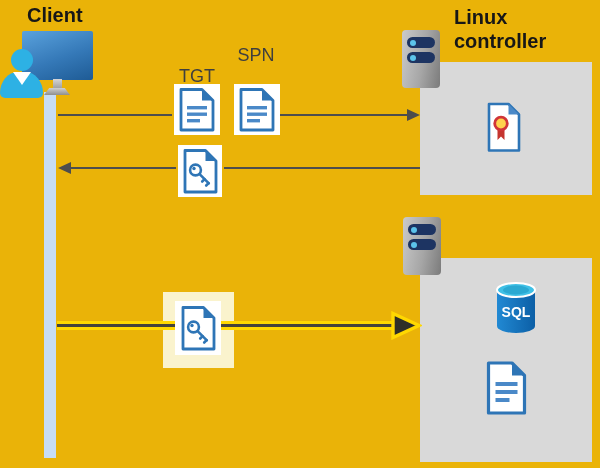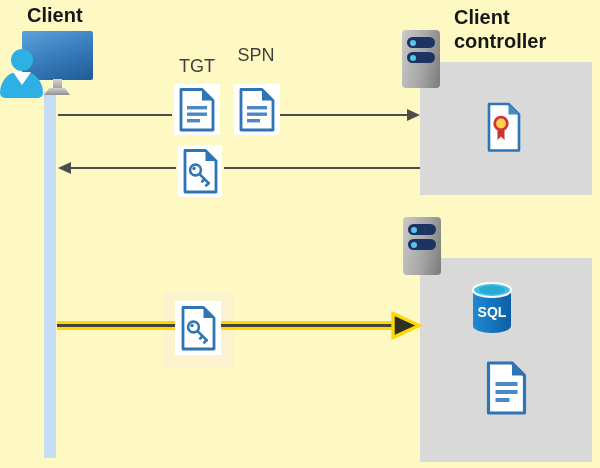--- a/index.html
+++ b/index.html
@@ -1,17 +1,17 @@
 <!DOCTYPE html>
 <html><head>
 <meta charset="utf-8">
 <style>
   html,body{margin:0;padding:0;background:#fff;}
   #stage{
-    position:relative;width:600px;height:468px;background:#fef9c3;overflow:hidden;
+    position:relative;width:600px;height:468px;background:#eab308;overflow:hidden;
     font-family:"Liberation Sans",sans-serif;
   }
   .abs{position:absolute;}
   
   .title{font-size:20px;font-weight:700;color:#171717;line-height:24px;}
   .small-label{font-size:18px;color:#3f3f3f;text-align:center;}
   .file-label{font-size:20px;color:#3b3b3b;text-align:center;}
   
   .zone{background:#d9d9d9;z-index:1;}
   
@@ -71,21 +71,21 @@
   </div>
 
   <div class="abs gline" style="left:58px;top:114px;width:114px;"></div>
   <div class="abs gline" style="left:280px;top:114px;width:128px;"></div>
   <div class="abs ghead-right" style="left:407px;top:109px;"></div>
 
   <div class="abs ghead-left" style="left:58px;top:162px;"></div>
   <div class="abs gline" style="left:70px;top:167px;width:106px;"></div>
   <div class="abs gline" style="left:224px;top:167px;width:196px;"></div>
 
-  <div class="abs small-label" style="left:175px;top:56px;width:44px;">TGT</div>
+  <div class="abs small-label" style="left:175px;top:66px;width:44px;">TGT</div>
   <div class="abs small-label" style="left:234px;top:45px;width:44px;">SPN</div>
 
   <div class="abs canvas" style="left:174px;top:84px;width:46px;height:51px;">
     <svg class="icon" width="38" height="46" viewBox="0 0 38 46">
       <path d="M3 2.5 H24 L35 13.5 V43 H3 Z" fill="#fff" stroke="#2e75b6" stroke-width="2.8" stroke-linejoin="round"></path>
       <path d="M24 2.5 L35 13.5 H24 Z" fill="#2e75b6"></path>
       <rect x="9" y="19" width="20" height="3.4" fill="#4a89c8"></rect>
       <rect x="9" y="25.5" width="20" height="3.4" fill="#4a89c8"></rect>
       <rect x="9" y="32" width="13" height="3.4" fill="#4a89c8"></rect>
     </svg>
@@ -106,21 +106,21 @@
       <path d="M3 2.5 H23.5 L34 13 V44 H3 Z" fill="#fff" stroke="#2e75b6" stroke-width="2.8" stroke-linejoin="round"></path>
       <path d="M23.5 2.5 L34 13 H23.5 Z" fill="#2e75b6"></path>
       <circle cx="13.5" cy="22" r="5.4" fill="none" stroke="#2e75b6" stroke-width="2.6"></circle>
       <circle cx="12" cy="20.5" r="1.7" fill="#2e75b6"></circle>
       <path d="M17.6 26.1 L26.8 35.3" stroke="#2e75b6" stroke-width="2.6" stroke-linecap="round" fill="none"></path>
       <path d="M22.6 31.1 L20.2 33.5" stroke="#2e75b6" stroke-width="2.6" stroke-linecap="round" fill="none"></path>
       <path d="M26.6 35.1 L24.2 37.5" stroke="#2e75b6" stroke-width="2.6" stroke-linecap="round" fill="none"></path>
     </svg>
   </div>
 
-  <div class="abs title" style="left:454px;top:5px;width:108px;">Client controller</div>
+  <div class="abs title" style="left:454px;top:5px;width:108px;">Linux controller</div>
 
   <div class="abs server-icon" style="left:402px;top:30px;">
     <div class="server-pill">
         <span class="server-dot"></span>
       </div>
     <div class="server-pill">
         <span class="server-dot"></span>
       </div>
   </div>
 
@@ -136,21 +136,21 @@
 
   <div class="abs server-icon" style="left:403px;top:217px;">
     <div class="server-pill">
         <span class="server-dot"></span>
       </div>
     <div class="server-pill">
         <span class="server-dot"></span>
       </div>
   </div>
 
-  <div class="abs icon" style="left:471px;top:281px;text-decoration:underline;">
+  <div class="abs icon" style="left:495px;top:281px;text-decoration:underline;">
     <svg width="42" height="54" viewBox="0 0 42 54">
       <defs>
         <linearGradient id="sqlg" x1="0" y1="0" x2="1" y2="0">
           <stop offset="0" stop-color="#2189d3"></stop>
             <stop offset="1" stop-color="#0c5fa6"></stop>
         </linearGradient>
       </defs>
       <path d="M2 9 L2 45 A19 7 0 0 0 40 45 L40 9 Z" fill="url(#sqlg)"></path>
       <ellipse cx="21" cy="9" rx="19" ry="7" fill="#3fc0e6" stroke="#fff" stroke-width="2"></ellipse>
       <ellipse cx="21" cy="9" rx="13" ry="4.4" fill="#2aa9d2"></ellipse>

